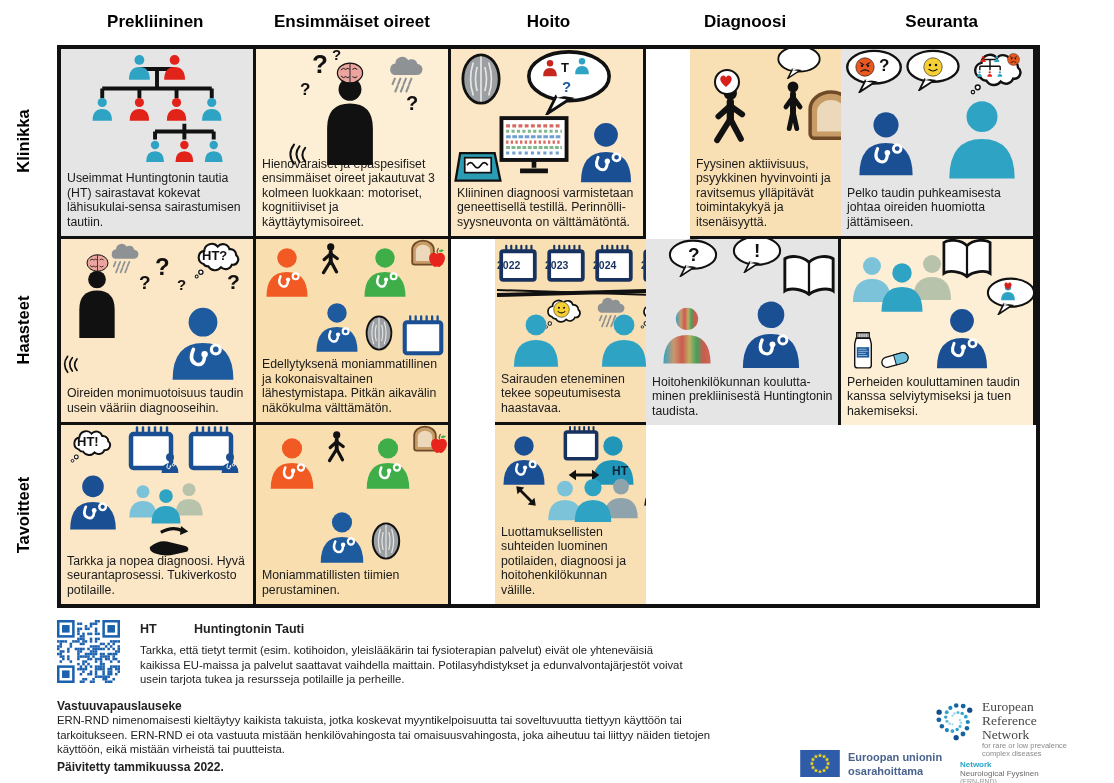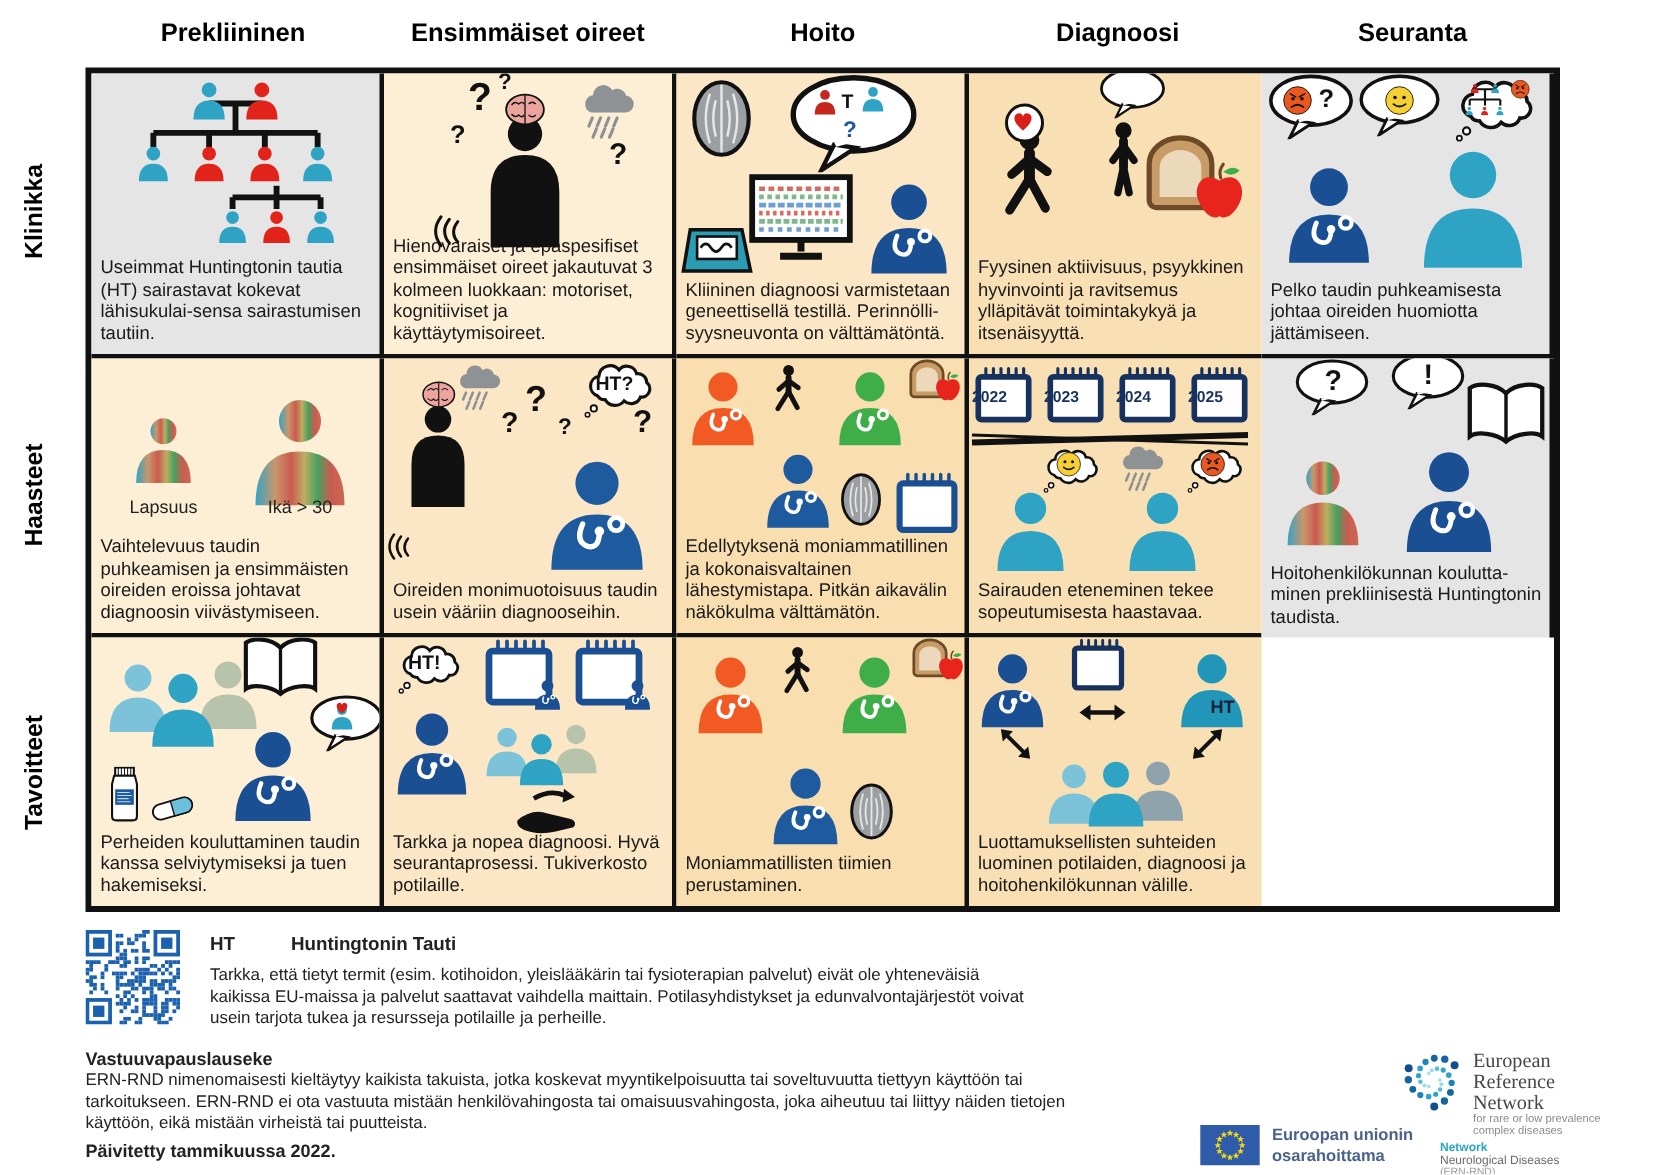--- a/index.html
+++ b/index.html
@@ -11,21 +11,21 @@
   .colheads span{text-align:center;font-weight:bold;font-size:17px;color:#000;}
   
   .rowlab{position:absolute;width:180px;height:20px;text-align:center;font-weight:bold;
     font-size:16.5px;color:#000;transform:rotate(-90deg);transform-origin:center;}
   
   .grid{position:absolute;left:57px;top:45px;width:983px;height:563px;box-sizing:border-box;
     border:4px solid #111;display:grid;grid-template-columns:repeat(5,1fr);
     grid-template-rows:190px 186px 1fr;}
   .cell{position:relative;display:flex;flex-direction:column;box-sizing:border-box;
     border-right:3px solid #111;border-bottom:3px solid #111;overflow:hidden;}
-  .cell.lastcol{border-right:none;}
+  .cell.lastcol{border-right:none;margin-left:44px;}
   .cell.lastrow{border-bottom:none;}
   .c1{background:#e5e5e5;} .c2{background:#fcefd5;} .c3{background:#fbe7c5;}
   .c4{background:#f9dfb0;} .c5{background:#f9e0b4;}
   .art{flex:1;position:relative;}
   .cap{flex:none;padding:1px 5px 7px 6px;font-size:12.3px;line-height:1.18;color:#1a1a1a;}
   .ic{position:absolute;}
   .qm{position:absolute;font-weight:bold;color:#111;line-height:1;}
   .lbl{position:absolute;font-size:12px;color:#222;text-align:center;}
   .year{position:absolute;font-size:10.5px;font-weight:bold;color:#17325e;text-align:left;}
   .minicap{position:absolute;font-weight:bold;color:#111;line-height:1;}
@@ -345,33 +345,20 @@
         <svg class="ic" style="left:10px;bottom:2px;width:70px;height:80px" viewBox="0 0 100 100">
             <use href="#doc" fill="#1b4f93"></use>
           </svg>
         <svg class="ic" style="right:8px;bottom:0;width:86px;height:92px" viewBox="0 0 100 100">
             <use href="#bust" fill="#2ea3c4"></use>
           </svg>
       </div>
       <div class="cap">Pelko taudin puhkeamisesta johtaa oireiden huomiotta jättämiseen.</div>
     </div>
 
-    <div class="cell c2">
-      <div class="art">
-        <svg class="ic" style="left:24px;top:34px;width:48px;height:54px" viewBox="0 0 100 100">
-            <use href="#bust" fill="url(#grad)"></use>
-          </svg>
-        <svg class="ic" style="left:100px;top:18px;width:78px;height:88px" viewBox="0 0 100 100">
-            <use href="#bust" fill="url(#grad)"></use>
-          </svg>
-        <div class="lbl" style="left:8px;top:92px;width:80px">Lapsuus</div>
-        <div class="lbl" style="left:94px;top:92px;width:90px">Ikä &gt; 30</div>
-      </div>
-      <div class="cap">Vaihtelevuus taudin puhkeamisen ja ensimmäisten oireiden eroissa johtavat diagnoosin viivästymiseen.</div>
-    </div>
 
     <div class="cell c3">
       <div class="art">
         <svg class="ic" style="left:2px;top:22px;width:68px;height:86px" viewBox="0 0 100 100">
             <use href="#torso" fill="#111"></use>
           </svg>
         <svg class="ic" style="left:24px;top:14px;width:25px;height:20px" viewBox="0 0 100 80">
             <use href="#brain"></use>
           </svg>
         <svg class="ic" style="left:44px;top:0;width:38px;height:38px" viewBox="0 0 100 100">
@@ -905,16 +892,16 @@
         <circle cx="27.23" cy="32.74" r="2.24" fill="#1565a3"></circle>
         <circle cx="21.06" cy="36.06" r="2.41" fill="#114e8e"></circle>
       </g>
   </svg>
   <div class="ern-name" style="position:absolute;left:982px;top:700px">European</div>
   <div class="ern-name" style="position:absolute;left:982px;top:714px">Reference</div>
   <div class="ern-name" style="position:absolute;left:982px;top:728px">Network</div>
   <div class="ern-sub" style="position:absolute;left:982px;top:742px">for rare or low prevalence</div>
   <div class="ern-sub" style="position:absolute;left:982px;top:750px">complex diseases</div>
   <div class="ern-net" style="position:absolute;left:960px;top:760px"><span class="t">Network</span></div>
-  <div class="ern-net" style="position:absolute;left:960px;top:769px">Neurological Diseases</div>
+  <div class="ern-net" style="position:absolute;left:960px;top:769px">Neurological Fyysinen</div>
   <div class="ern-code" style="position:absolute;left:960px;top:778px">(ERN-RND)</div>
 
 </div>
 
 </body></html>

